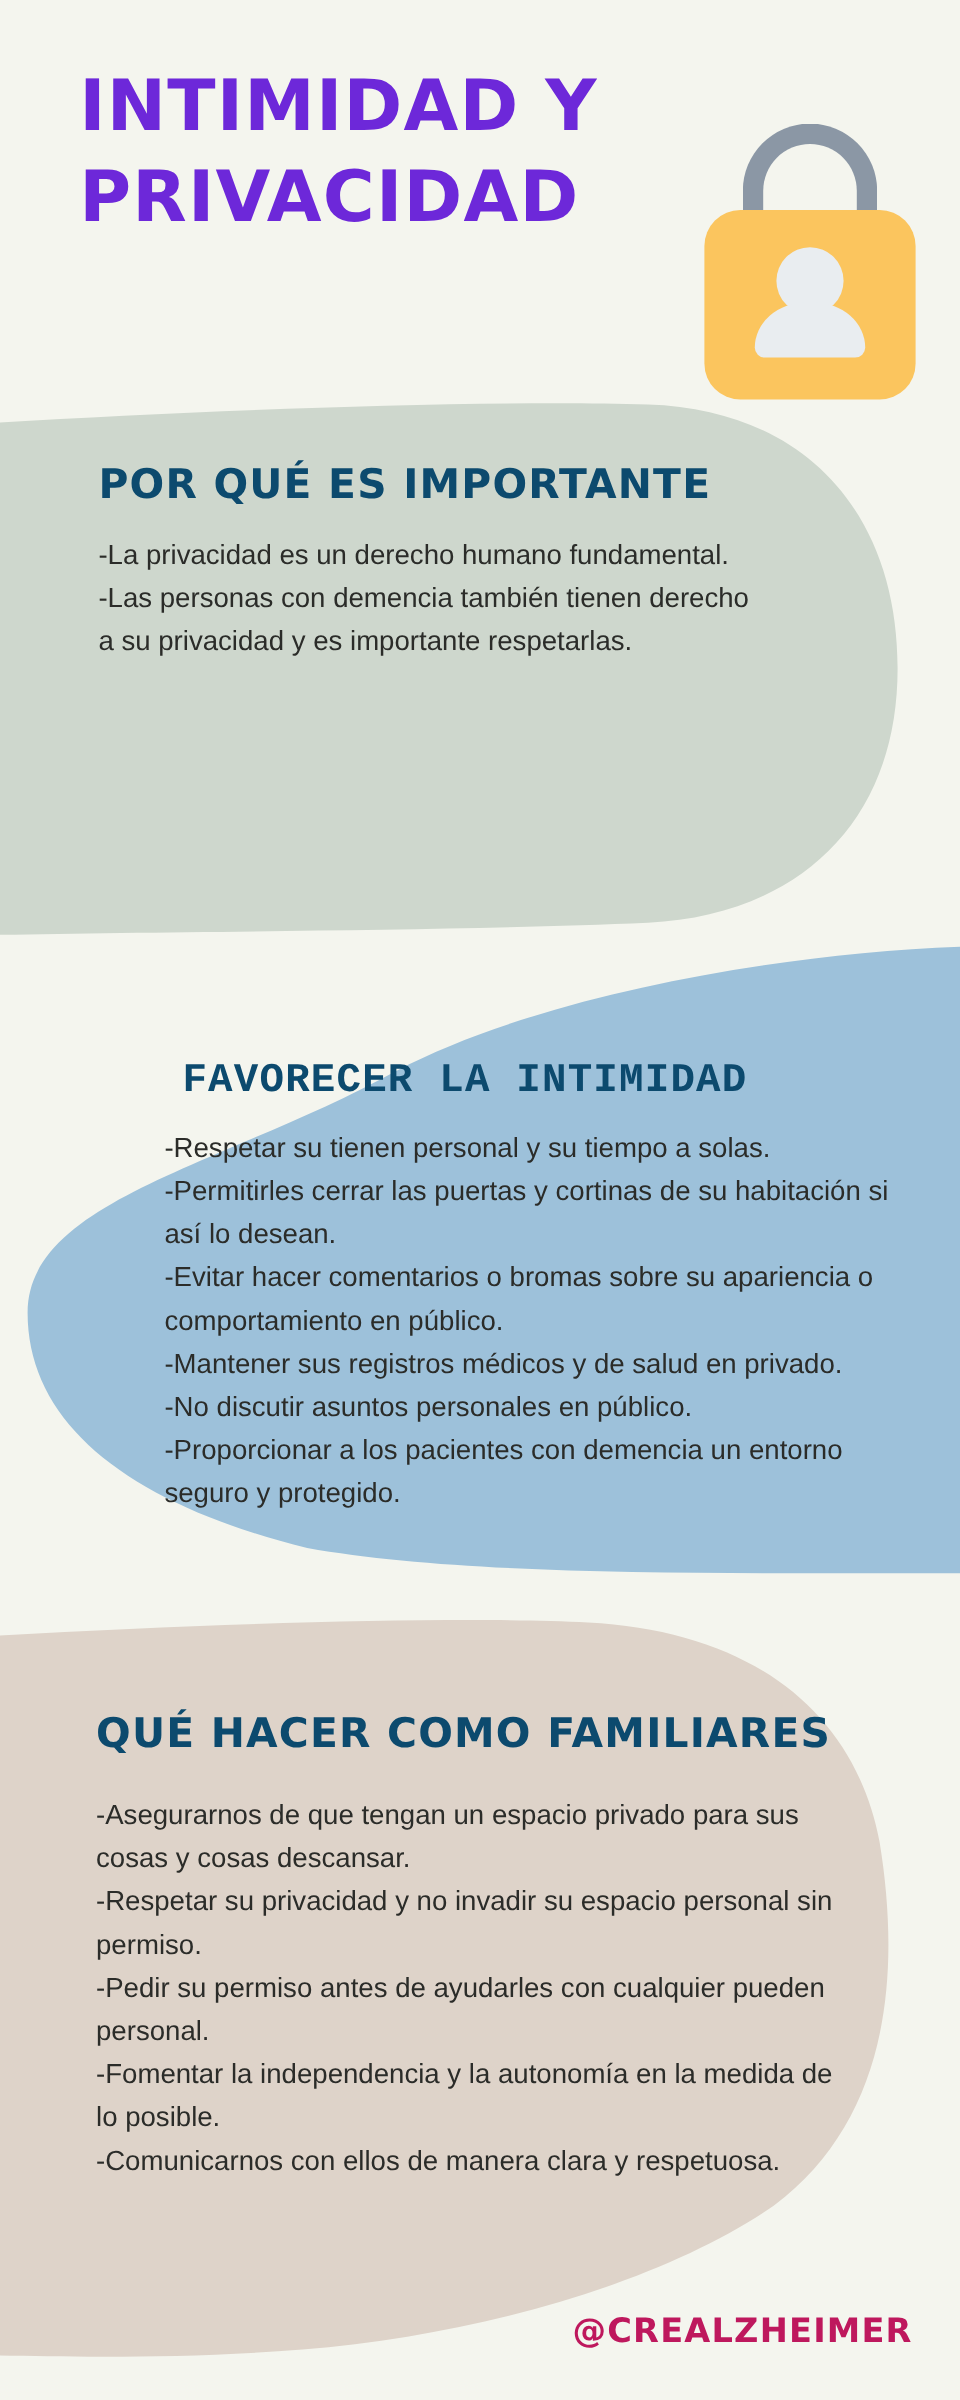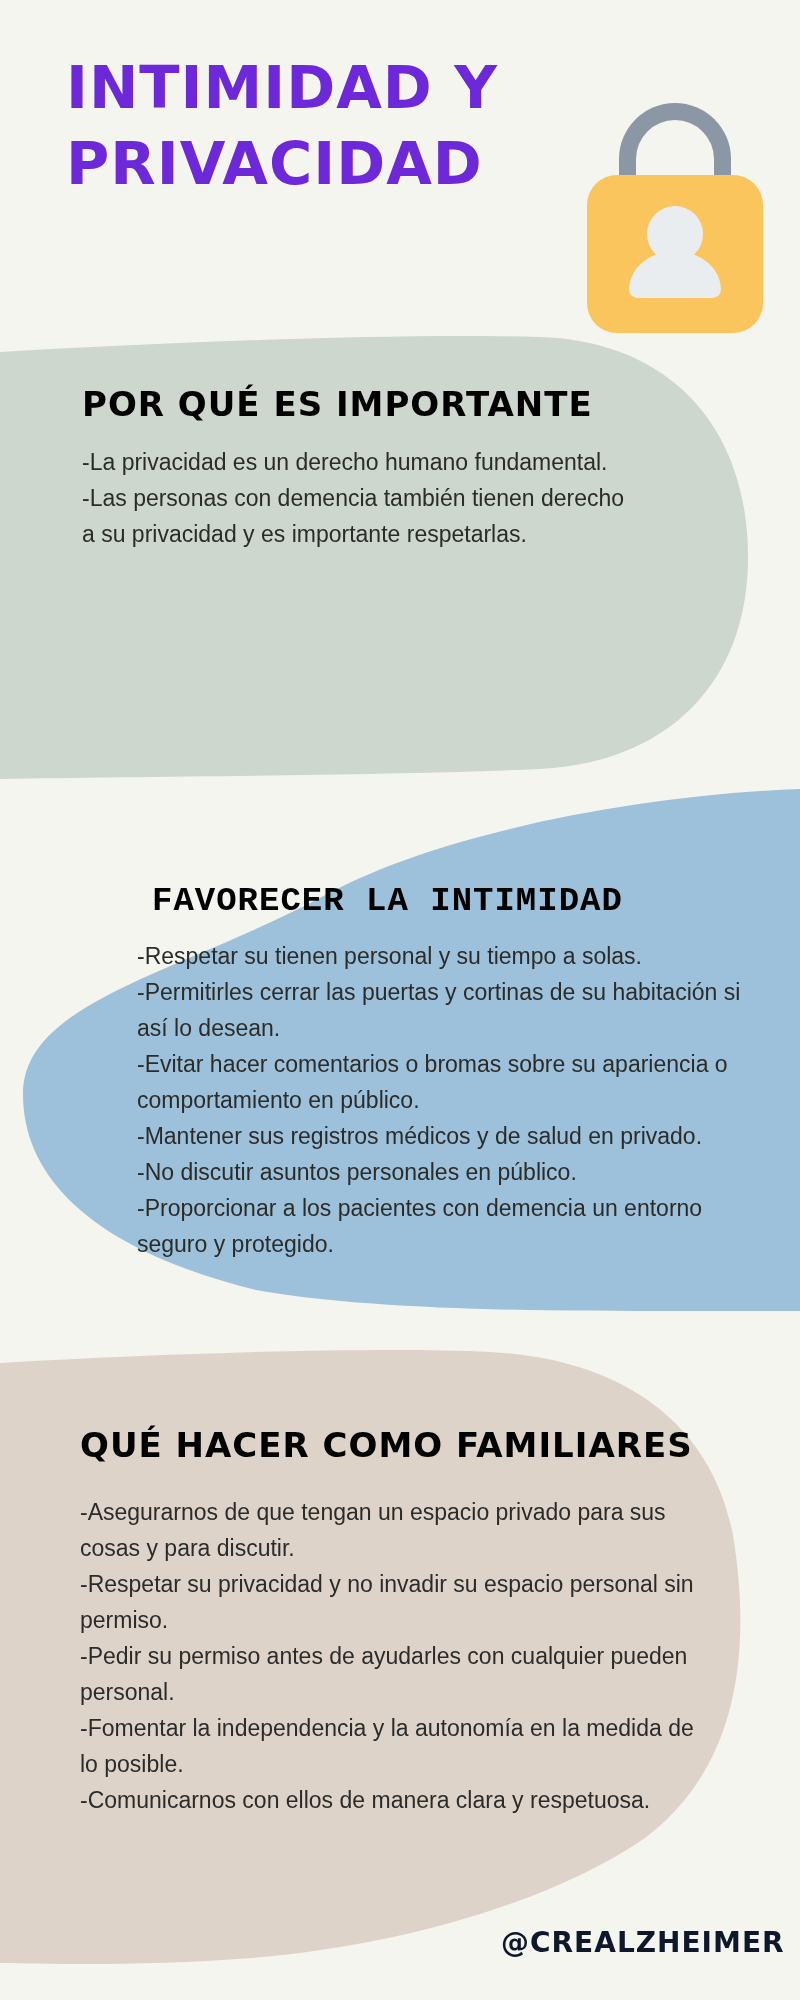--- a/index.html
+++ b/index.html
@@ -55,44 +55,44 @@
     border-radius:46px 46px 9px 9px / 40px 40px 9px 9px;
     z-index:4;
   }
 
   
   .sec-heading {
     font-family:"DejaVu Sans", sans-serif;
     font-weight:bold;
     font-size:34px; line-height:42px;
     letter-spacing:1px;
-    color:#000000;
+    color:#0c4a6e;
     white-space:nowrap;
   }
   .h-importance { left:82px;  top:383px; }
   .h-intimacy   { left:152px; top:880px;font-family:Liberation Mono, monospace; }
   .h-family     { left:80px;  top:1424px; }
 
   
   .bullets {
     font-size:23px; line-height:36px;
     color:#2B2C29;
   }
   .b-importance { left:82px;  top:444px; width:545px; }
   .b-intimacy   { left:137px; top:938px; width:620px; }
   .b-family     { left:80px;  top:1494px; width:635px; }
 
   
   .footer {
-    left:501px; top:1926px;
+    left:477px; top:1926px;
     font-family:"DejaVu Sans", sans-serif;
     font-weight:bold;
     font-size:28px;
     letter-spacing:1px;
-    color:#0f172a;
+    color:#be185d;
     white-space:nowrap;
   }
 </style>
 </head>
 <body>
 
 <svg class="blobs" width="800" height="2000" viewBox="0 0 800 2000">
   <path d="M 0 352 C 170 342 400 333 540 337 C 668 341 748 425 748 557 C 748 688 662 763 540 769 C 380 776 150 776 0 779 Z" fill="#CED7CD"></path>
   <path d="M 800 789 C 640 795 445 832 331 892 C 185 972 23 1000 23 1094 C 23 1188 110 1254 256 1290 C 390 1314 600 1311 800 1311 Z" fill="#9DC1DA"></path>
   <path d="M 0 1363 C 190 1352 390 1347 490 1352 C 625 1359 712 1425 733 1535 C 752 1652 738 1768 645 1838 C 552 1902 400 1946 252 1958 C 150 1966 60 1964 0 1963 Z" fill="#DED3C9"></path>
@@ -121,20 +121,20 @@
     <div>-Respetar su tienen personal y su tiempo a solas.</div>
     <div>-Permitirles cerrar las puertas y cortinas de su habitación si así lo desean.</div>
     <div>-Evitar hacer comentarios o bromas sobre su apariencia o comportamiento en público.</div>
     <div>-Mantener sus registros médicos y de salud en privado.</div>
     <div>-No discutir asuntos personales en público.</div>
     <div>-Proporcionar a los pacientes con demencia un entorno seguro y protegido.</div>
   </div>
 
 <div class="layer sec-heading h-family">QUÉ HACER COMO FAMILIARES</div>
 <div class="layer bullets b-family">
-    <div>-Asegurarnos de que tengan un espacio privado para sus cosas y para discutir.</div>
+    <div>-Asegurarnos de que tengan un espacio privado para sus cosas y cosas descansar.</div>
     <div>-Respetar su privacidad y no invadir su espacio personal sin permiso.</div>
     <div>-Pedir su permiso antes de ayudarles con cualquier pueden personal.</div>
     <div>-Fomentar la independencia y la autonomía en la medida de lo posible.</div>
     <div>-Comunicarnos con ellos de manera clara y respetuosa.</div>
   </div>
 
 <div class="layer footer">@CREALZHEIMER</div>
 
 </body></html>

